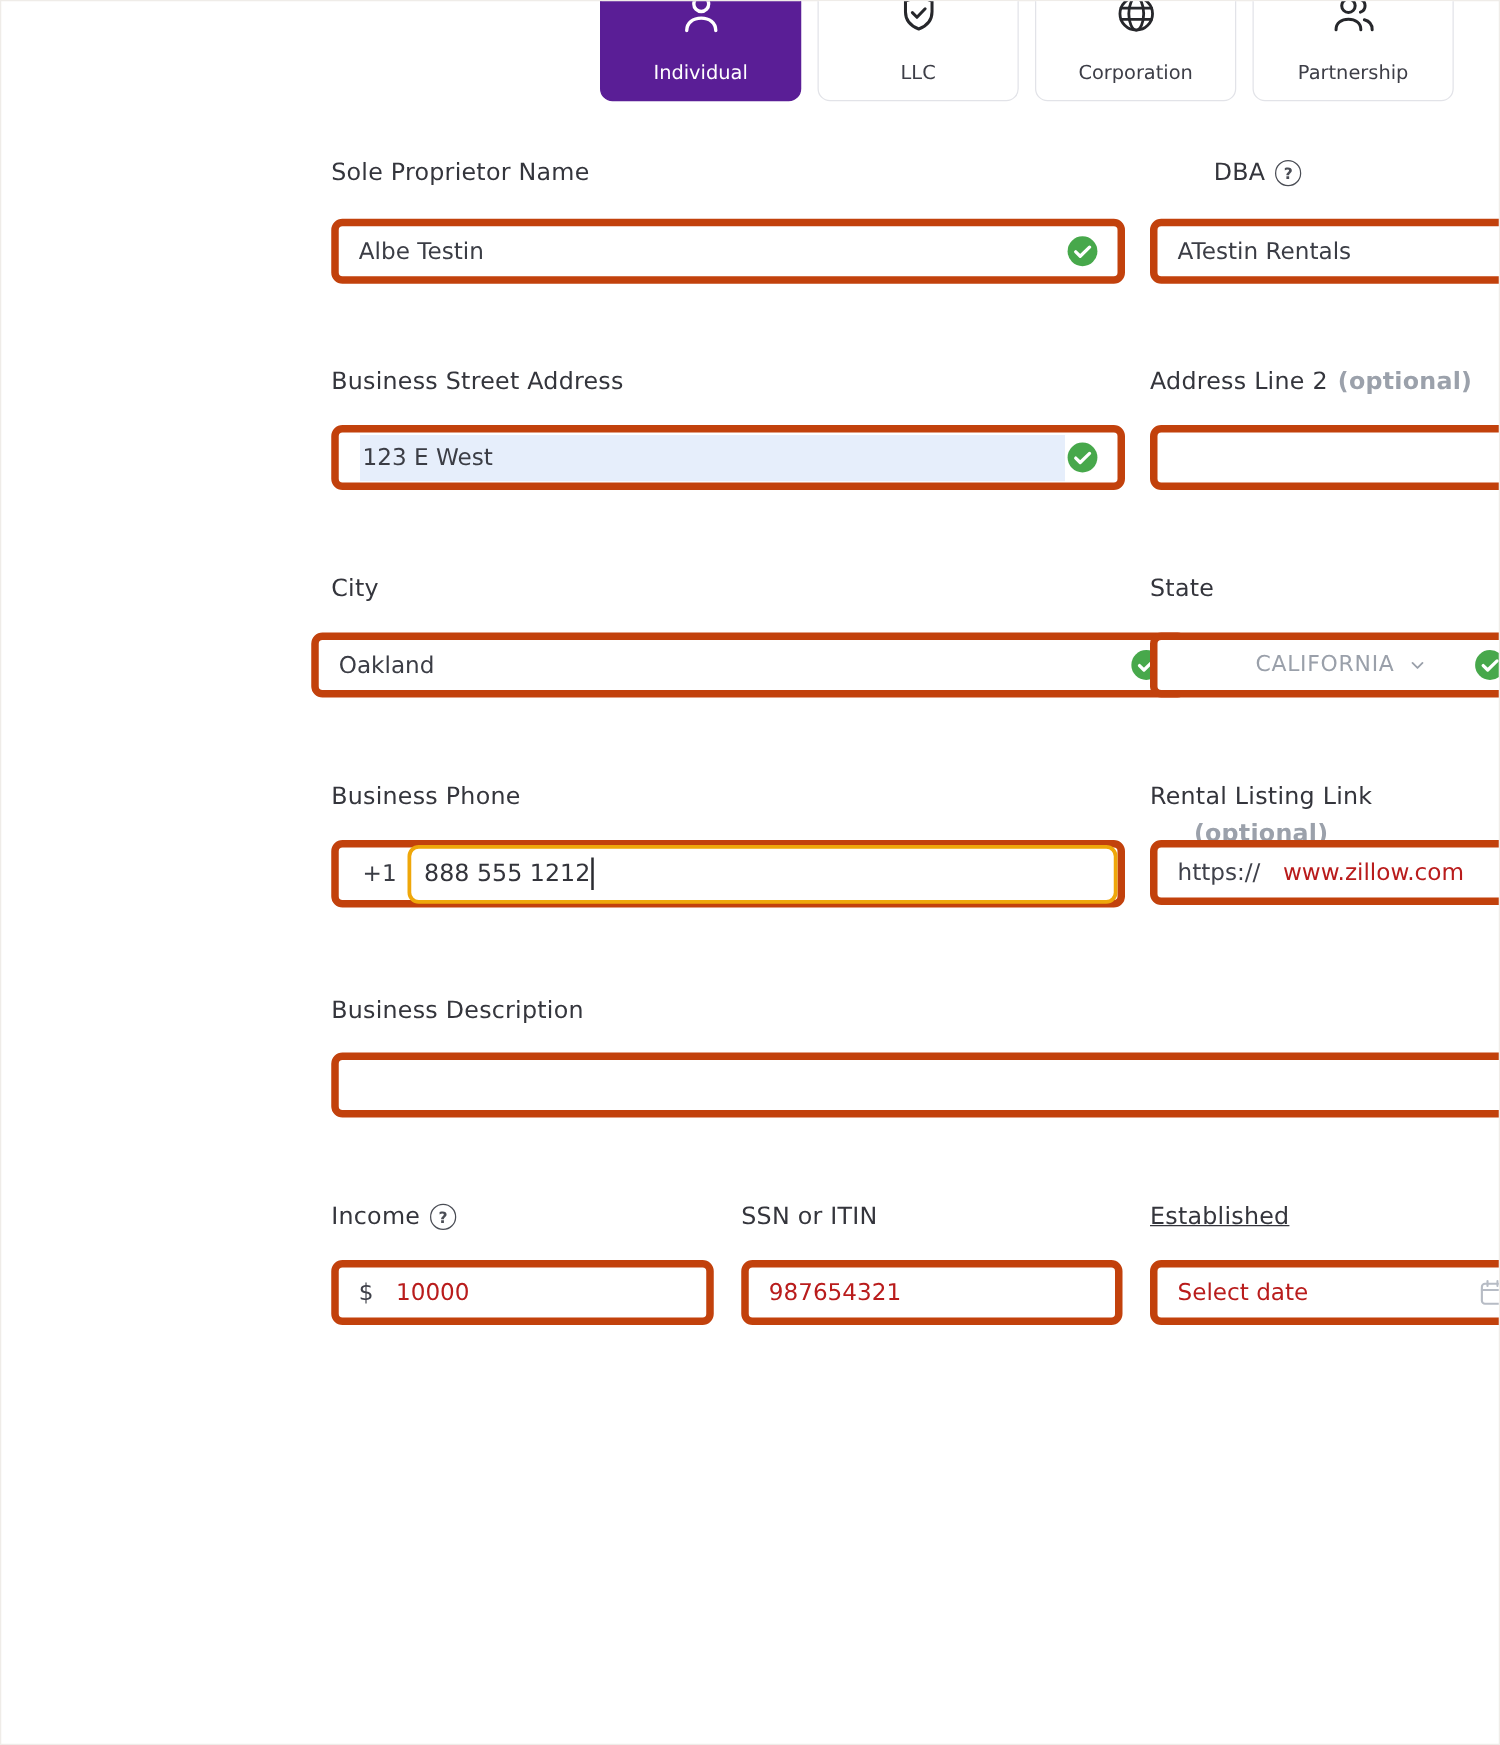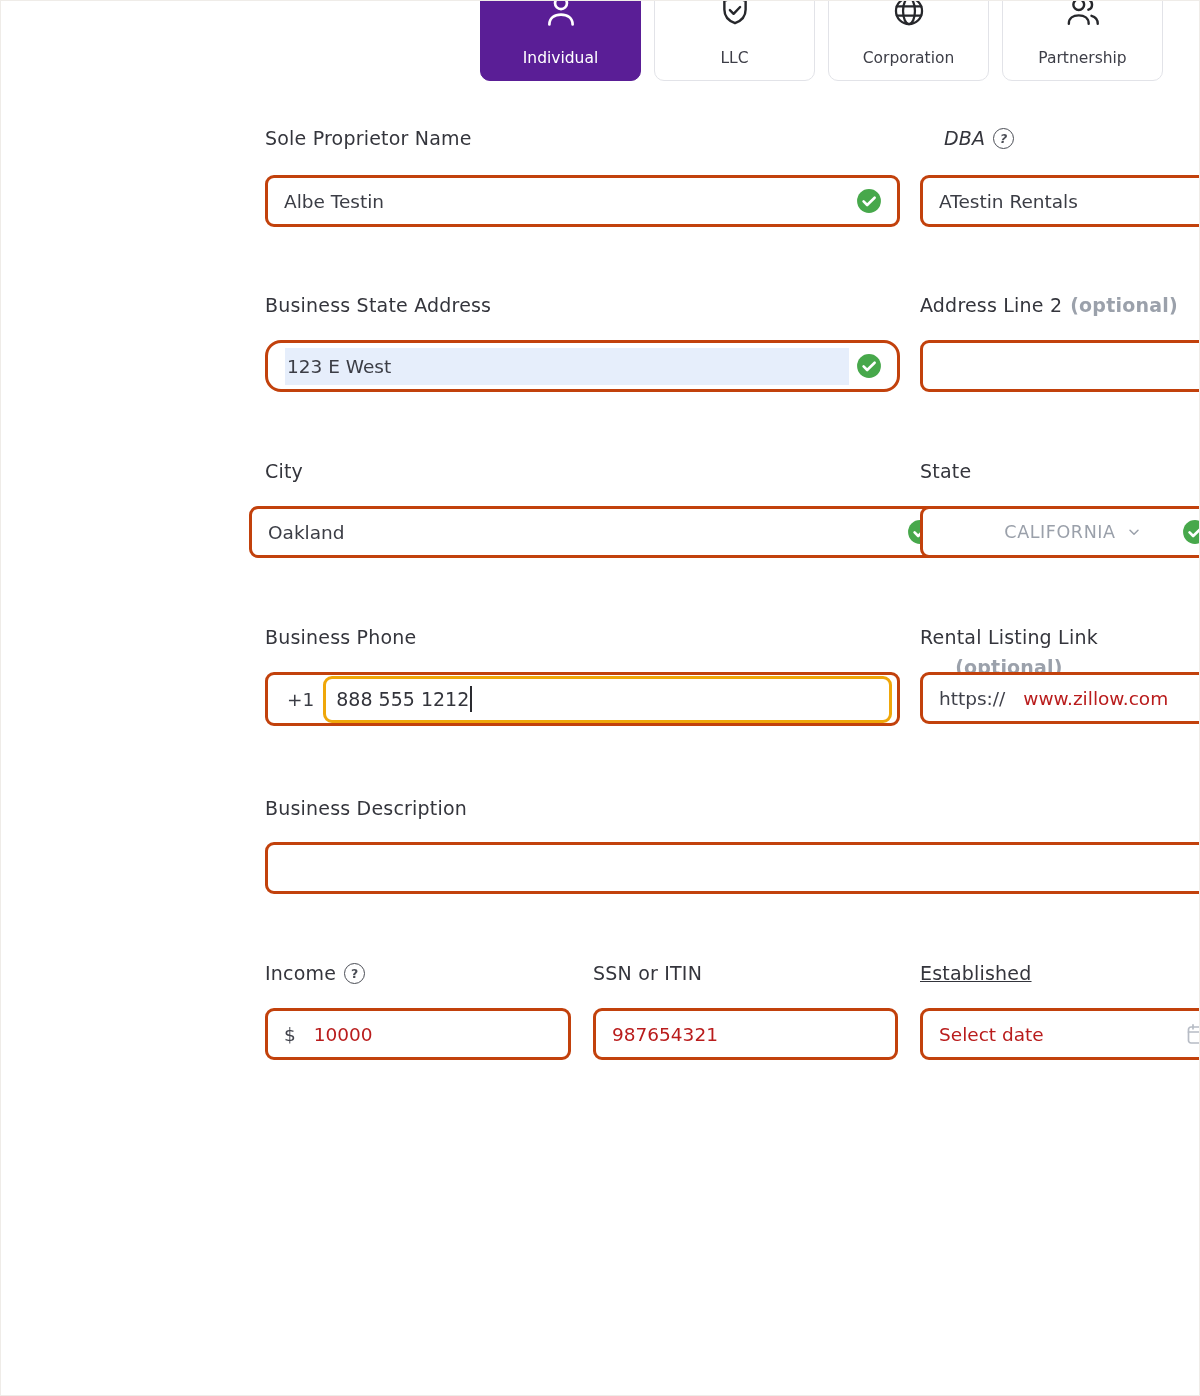--- a/index.html
+++ b/index.html
@@ -28,21 +28,21 @@
   }
   .optional{ color:#9ba1ab; font-weight:700; }
   .q-icon{
     width:21px; height:21px; border:1.6px solid #4a4d55; border-radius:50%;
     display:inline-flex; align-items:center; justify-content:center;
     font-size:12.5px; color:#4a4d55; font-weight:700;
   }
   
   .input{
     position:absolute; height:52px; background:#ffffff;
-    border:3px solid #c2410c; border-radius:9px;
+    border:6px solid #c2410c; border-radius:9px;
     display:flex; align-items:center; padding:0 16px;
     font-size:18.5px; color:#3b3d45;
   }
   .placeholder{ color:#b91c1c; }
   .check{ position:absolute; right:15px; top:50%; transform:translateY(-50%); line-height:0; }
   
   .autofill-inner{
     background:#e6eefb; height:37px; display:flex; align-items:center;
     padding-left:2px; width:564px; margin-left:1px;
   }
@@ -112,32 +112,32 @@
   <div class="input" style="left:264px; top:174px; width:635px;">
     <span>Albe Testin</span>
     <span class="check">
       <svg width="26" height="26" viewBox="0 0 24 24">
           <circle cx="12" cy="12" r="11" fill="#47a84b"></circle>
           <path d="M7 12.4l3.3 3.3L17.2 9" stroke="#fff" stroke-width="2.4" fill="none" stroke-linecap="round" stroke-linejoin="round"></path>
         </svg>
     </span>
   </div>
 
-  <div class="field-label" style="left:943px; top:126px;font-style:italic;">
+  <div class="field-label" style="left:970px; top:126px;">
     <span>DBA</span>
     <span class="q-icon">?</span>
   </div>
   <div class="input" style="left:919px; top:174px; width:306px;">
     <span>ATestin Rentals</span>
   </div>
 
   <div class="field-label" style="left:264px; top:293px;">
-    <span>Business State Address</span>
-  </div>
-  <div class="input" style="left:264px; top:339px; width:635px;border-radius:16px;">
+    <span>Business Street Address</span>
+  </div>
+  <div class="input" style="left:264px; top:339px; width:635px;">
     <div class="autofill-inner">
       <span>123 E West</span>
     </div>
     <span class="check">
       <svg width="26" height="26" viewBox="0 0 24 24">
           <circle cx="12" cy="12" r="11" fill="#47a84b"></circle>
           <path d="M7 12.4l3.3 3.3L17.2 9" stroke="#fff" stroke-width="2.4" fill="none" stroke-linecap="round" stroke-linejoin="round"></path>
         </svg>
     </span>
   </div>

